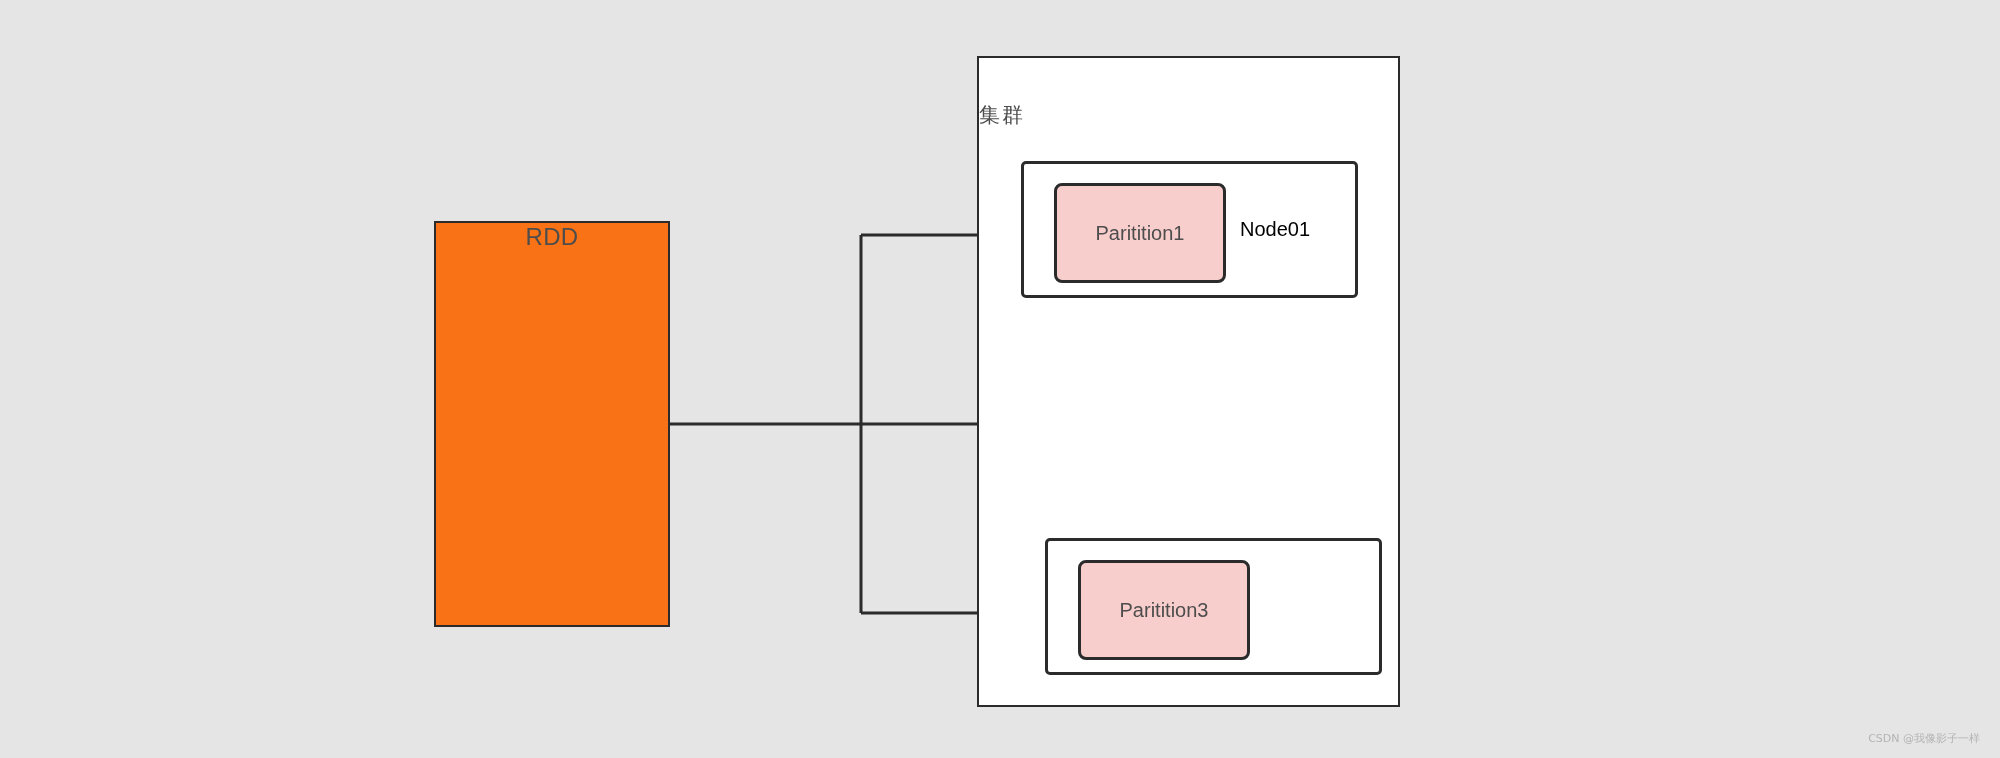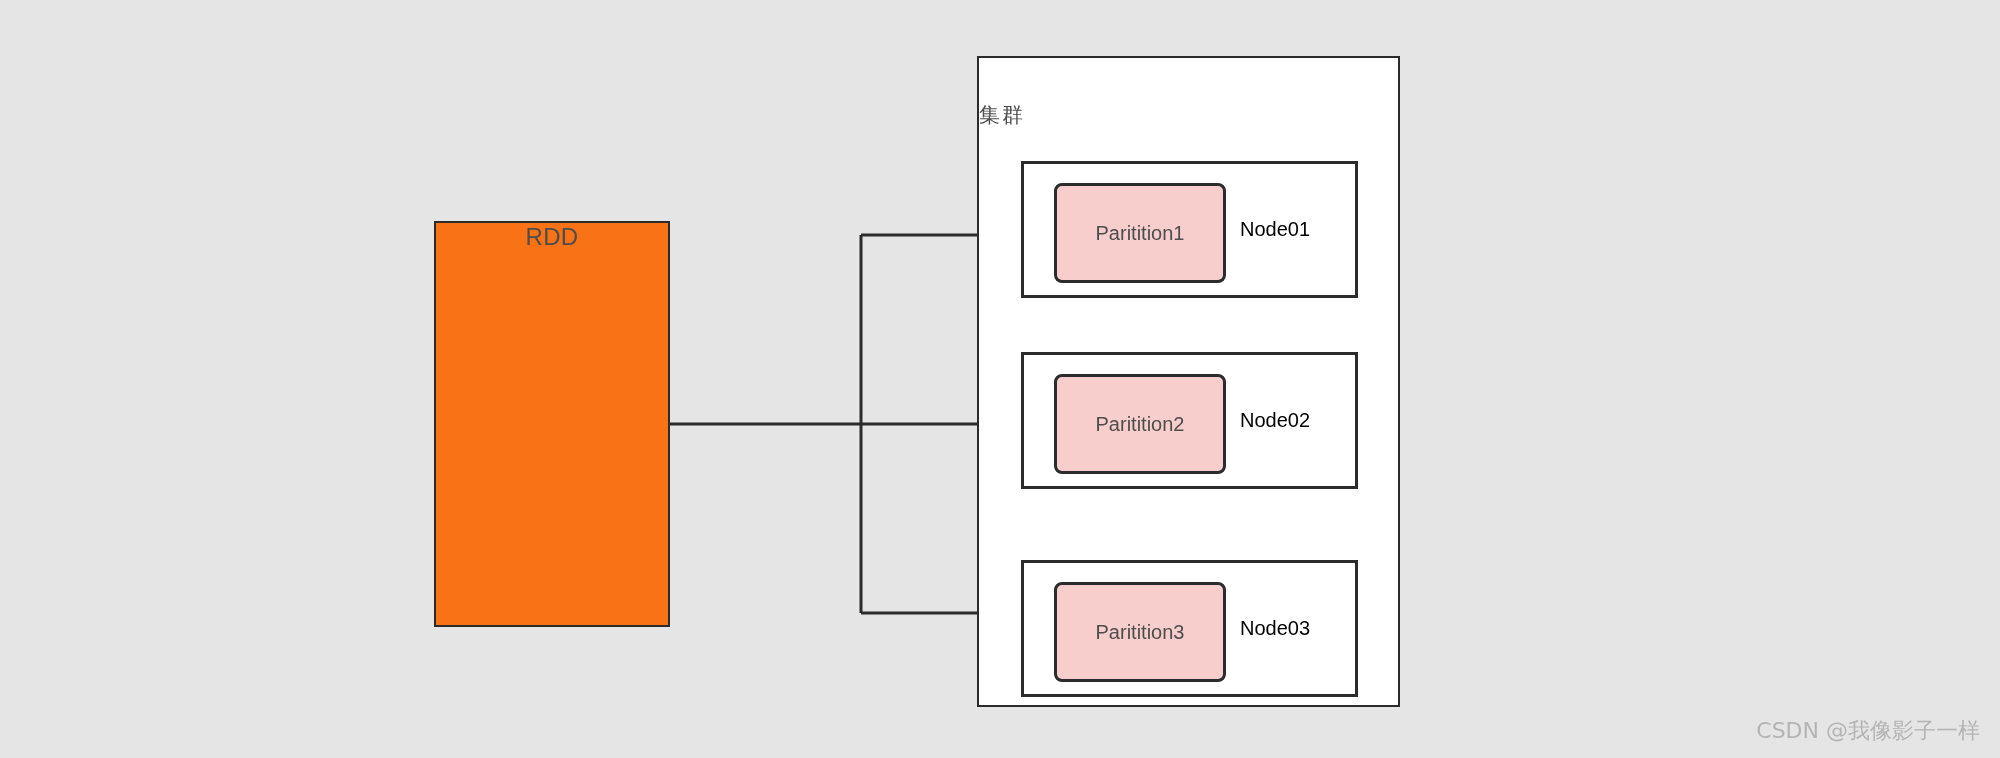--- a/index.html
+++ b/index.html
@@ -63,27 +63,27 @@
   }
 
   
   .node-box {
     position: absolute;
     left: 1021px;
     width: 337px;
     height: 137px;
     background: #ffffff;
     border: 3px solid #2b2b2b;
-    border-radius: 0;
+    border-radius: 5px;
     box-sizing: border-box;
     padding-left: 45px;
   }
   .node-1 { top: 161px; }
   .node-2 { top: 352px; }
-  .node-3 { top: 560px; }
+  .node-3 { top: 538px; margin-left: 24px; }
 
   .partition-box {
     position: absolute;
     left: 30px;
     top: 19px;
     width: 172px;
     height: 100px;
     background: #f8cecc;
     border: 3px solid #2b2b2b;
     border-radius: 8px;
@@ -115,21 +115,21 @@
     width: 2000px;
     height: 758px;
     pointer-events: none;
   }
 
   
   .watermark {
     position: absolute;
     right: 20px;
     bottom: 12px;
-    font-size: 22px;
+    font-size: 11px;
     color: #b4b4b4;
     font-family: "DejaVu Sans", "Liberation Sans", sans-serif;
     white-space: nowrap;
   }
 </style>
 </head>
 <body>
 
 <div id="canvas">
 
@@ -159,29 +159,22 @@
     <div class="cluster-title">集群</div>
   </div>
 
   <div class="node-box node-1">
     <div class="partition-box">
       <span class="partition-label">Paritition1</span>
     </div>
     <span class="node-label">Node01</span>
   </div>
 
-  <div class="node-box node-2">
-    <div class="partition-box">
-      <span class="partition-label">Paritition2</span>
-    </div>
-    <span class="node-label">Node02</span>
-  </div>
 
   <div class="node-box node-3">
     <div class="partition-box">
       <span class="partition-label">Paritition3</span>
     </div>
-    <span class="node-label">Node03</span>
   </div>
 
   <div class="watermark">CSDN @我像影子一样</div>
 
 </div>
 
 </body></html>

